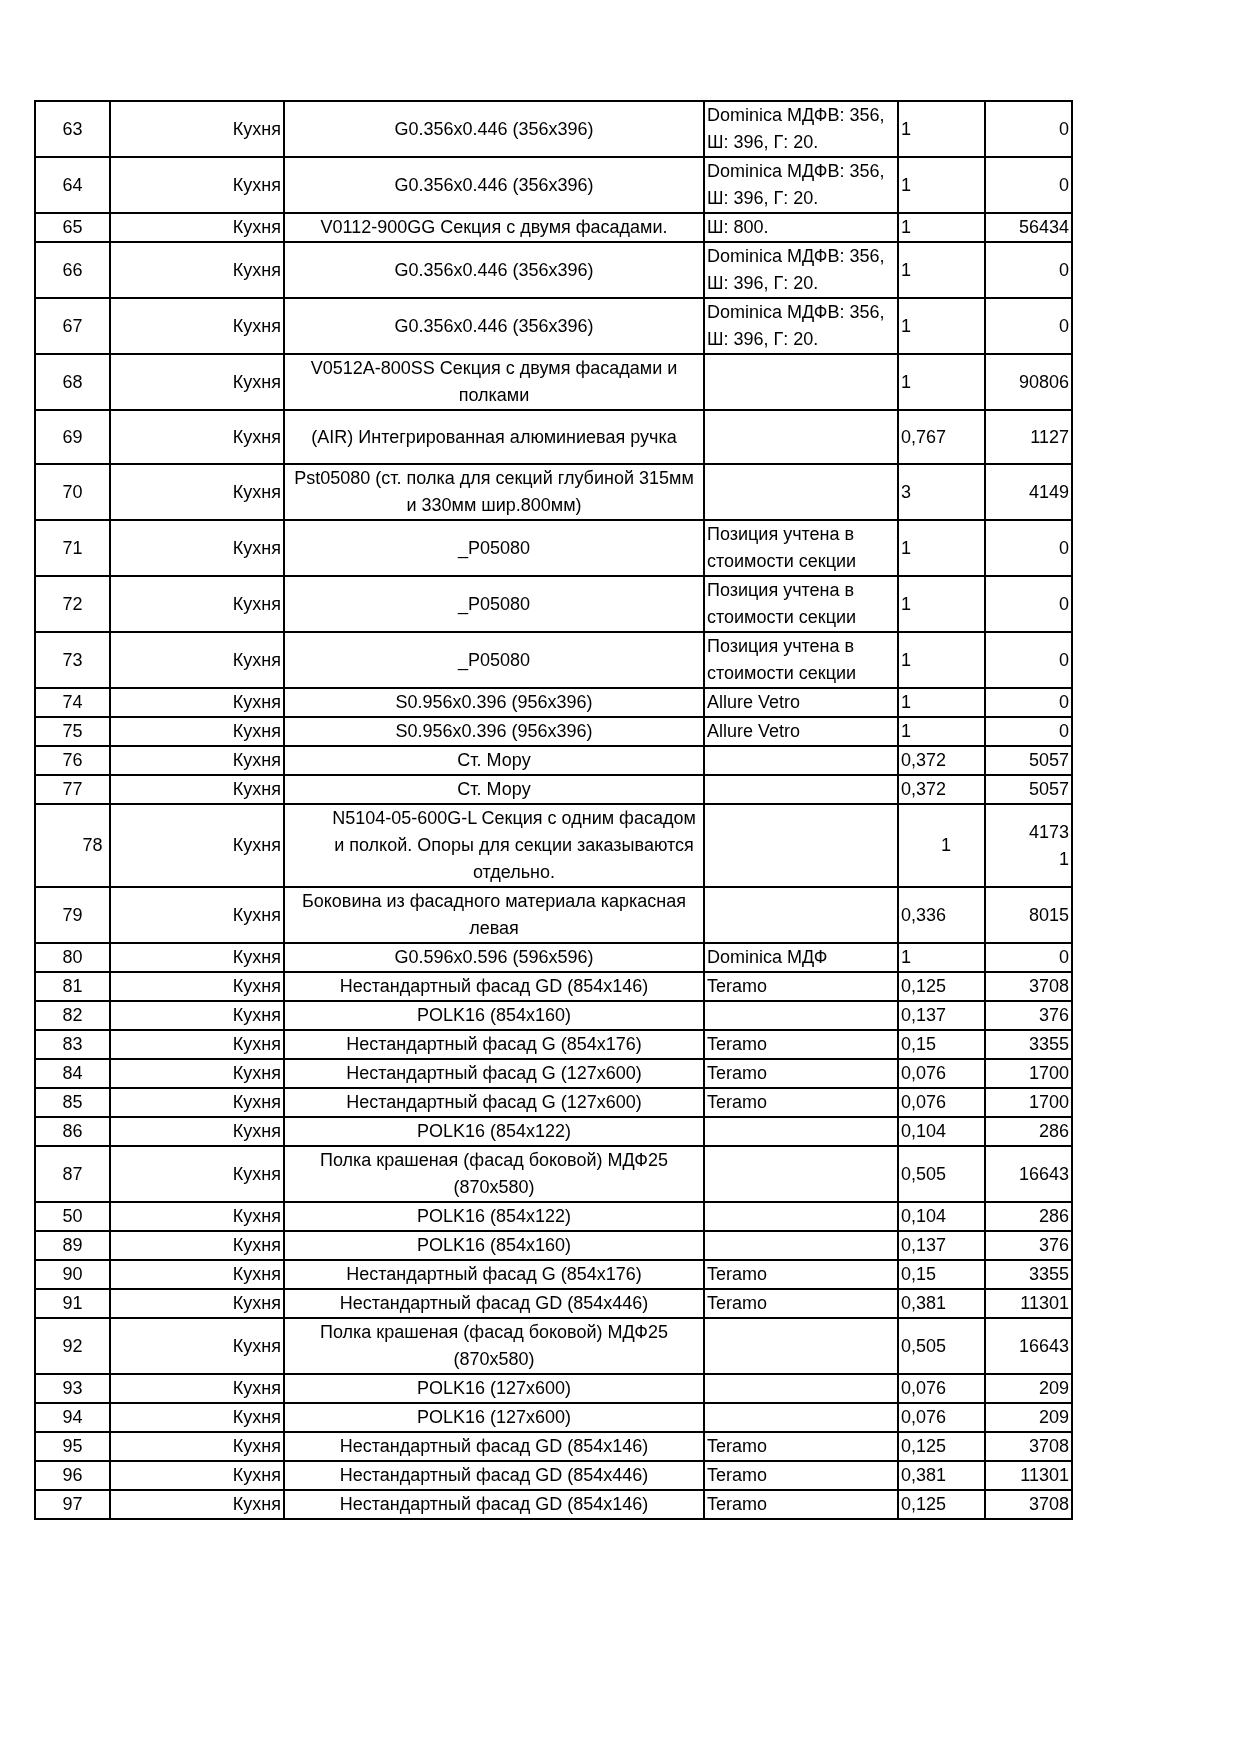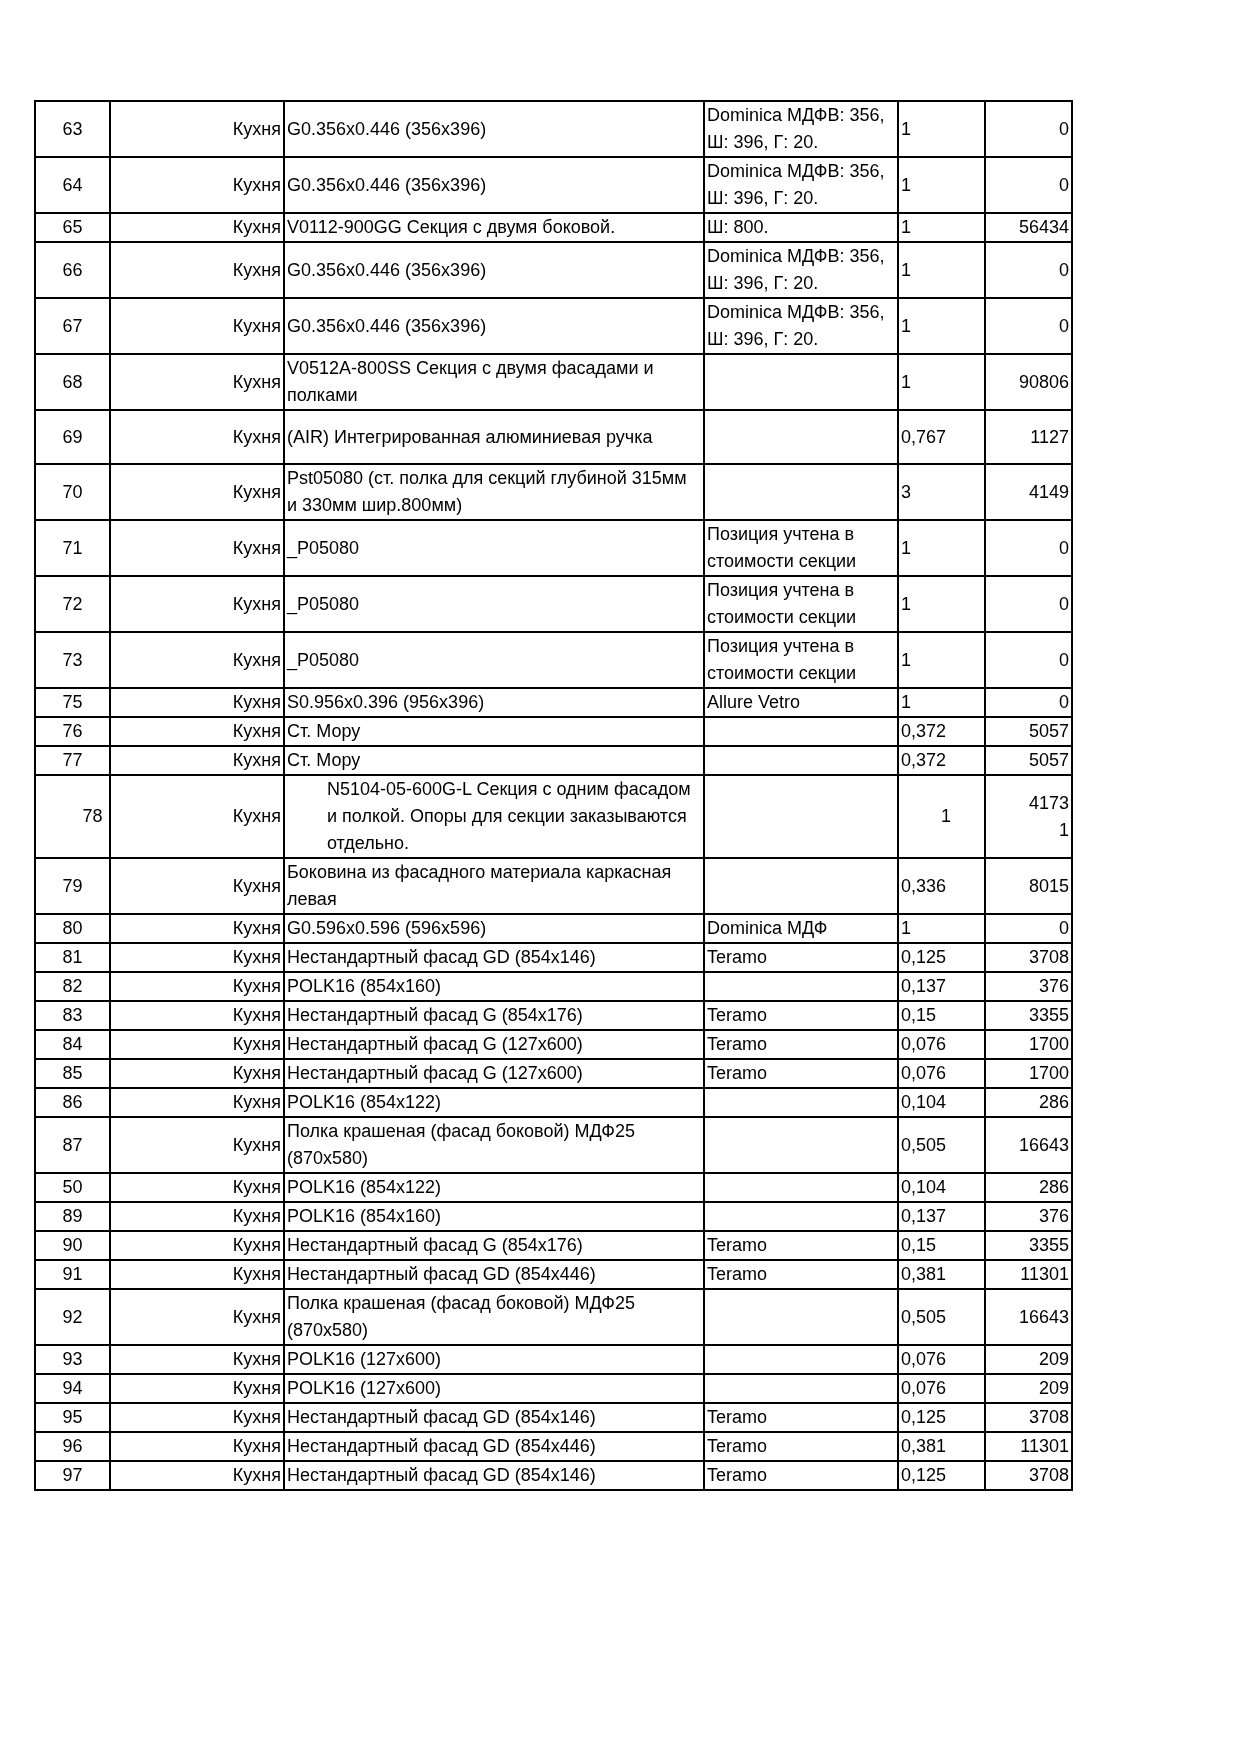--- a/index.html
+++ b/index.html
@@ -28,21 +28,21 @@
       padding: 0 2px;
       font-size: 18px;
       line-height: 27px;
       vertical-align: middle;
       overflow: hidden;
       white-space: normal;
       word-wrap: break-word;
     }
     td.c-num   { width: 69px;  text-align: center; padding-right: 1px; }
     td.c-room  { width: 168px; text-align: right; }
-    td.c-name  { width: 414px; text-align: left; }
+    td.c-name  { width: 414px; text-align: center; }
     td.c-note  { width: 188px; text-align: left; }
     td.c-qty   { width: 81px;  text-align: left; }
     td.c-price { width: 81px;  text-align: right; }
     tr.h1 td { height: 25px; }
     tr.h2 td { height: 52px; }
     tr.h3 td { height: 81px; padding-left: 42px; }
   </style>
 </head>
 <body>
 
@@ -60,21 +60,21 @@
         <td class="c-num">64</td>
         <td class="c-room">Кухня</td>
         <td class="c-name">G0.356x0.446 (356x396)</td>
         <td class="c-note">Dominica МДФВ: 356, Ш: 396, Г: 20.</td>
         <td class="c-qty">1</td>
         <td class="c-price">0</td>
       </tr>
       <tr class="h1">
         <td class="c-num">65</td>
         <td class="c-room">Кухня</td>
-        <td class="c-name">V0112-900GG Секция с двумя боковой.</td>
+        <td class="c-name">V0112-900GG Секция с двумя фасадами.</td>
         <td class="c-note">Ш: 800.</td>
         <td class="c-qty">1</td>
         <td class="c-price">56434</td>
       </tr>
       <tr class="h2">
         <td class="c-num">66</td>
         <td class="c-room">Кухня</td>
         <td class="c-name">G0.356x0.446 (356x396)</td>
         <td class="c-note">Dominica МДФВ: 356, Ш: 396, Г: 20.</td>
         <td class="c-qty">1</td>
@@ -126,20 +126,28 @@
         <td class="c-name">_P05080</td>
         <td class="c-note">Позиция учтена в стоимости секции</td>
         <td class="c-qty">1</td>
         <td class="c-price">0</td>
       </tr>
       <tr class="h2">
         <td class="c-num">73</td>
         <td class="c-room">Кухня</td>
         <td class="c-name">_P05080</td>
         <td class="c-note">Позиция учтена в стоимости секции</td>
+        <td class="c-qty">1</td>
+        <td class="c-price">0</td>
+      </tr>
+      <tr class="h1">
+        <td class="c-num">74</td>
+        <td class="c-room">Кухня</td>
+        <td class="c-name">S0.956x0.396 (956x396)</td>
+        <td class="c-note">Allure Vetro</td>
         <td class="c-qty">1</td>
         <td class="c-price">0</td>
       </tr>
       <tr class="h1">
         <td class="c-num">75</td>
         <td class="c-room">Кухня</td>
         <td class="c-name">S0.956x0.396 (956x396)</td>
         <td class="c-note">Allure Vetro</td>
         <td class="c-qty">1</td>
         <td class="c-price">0</td>

